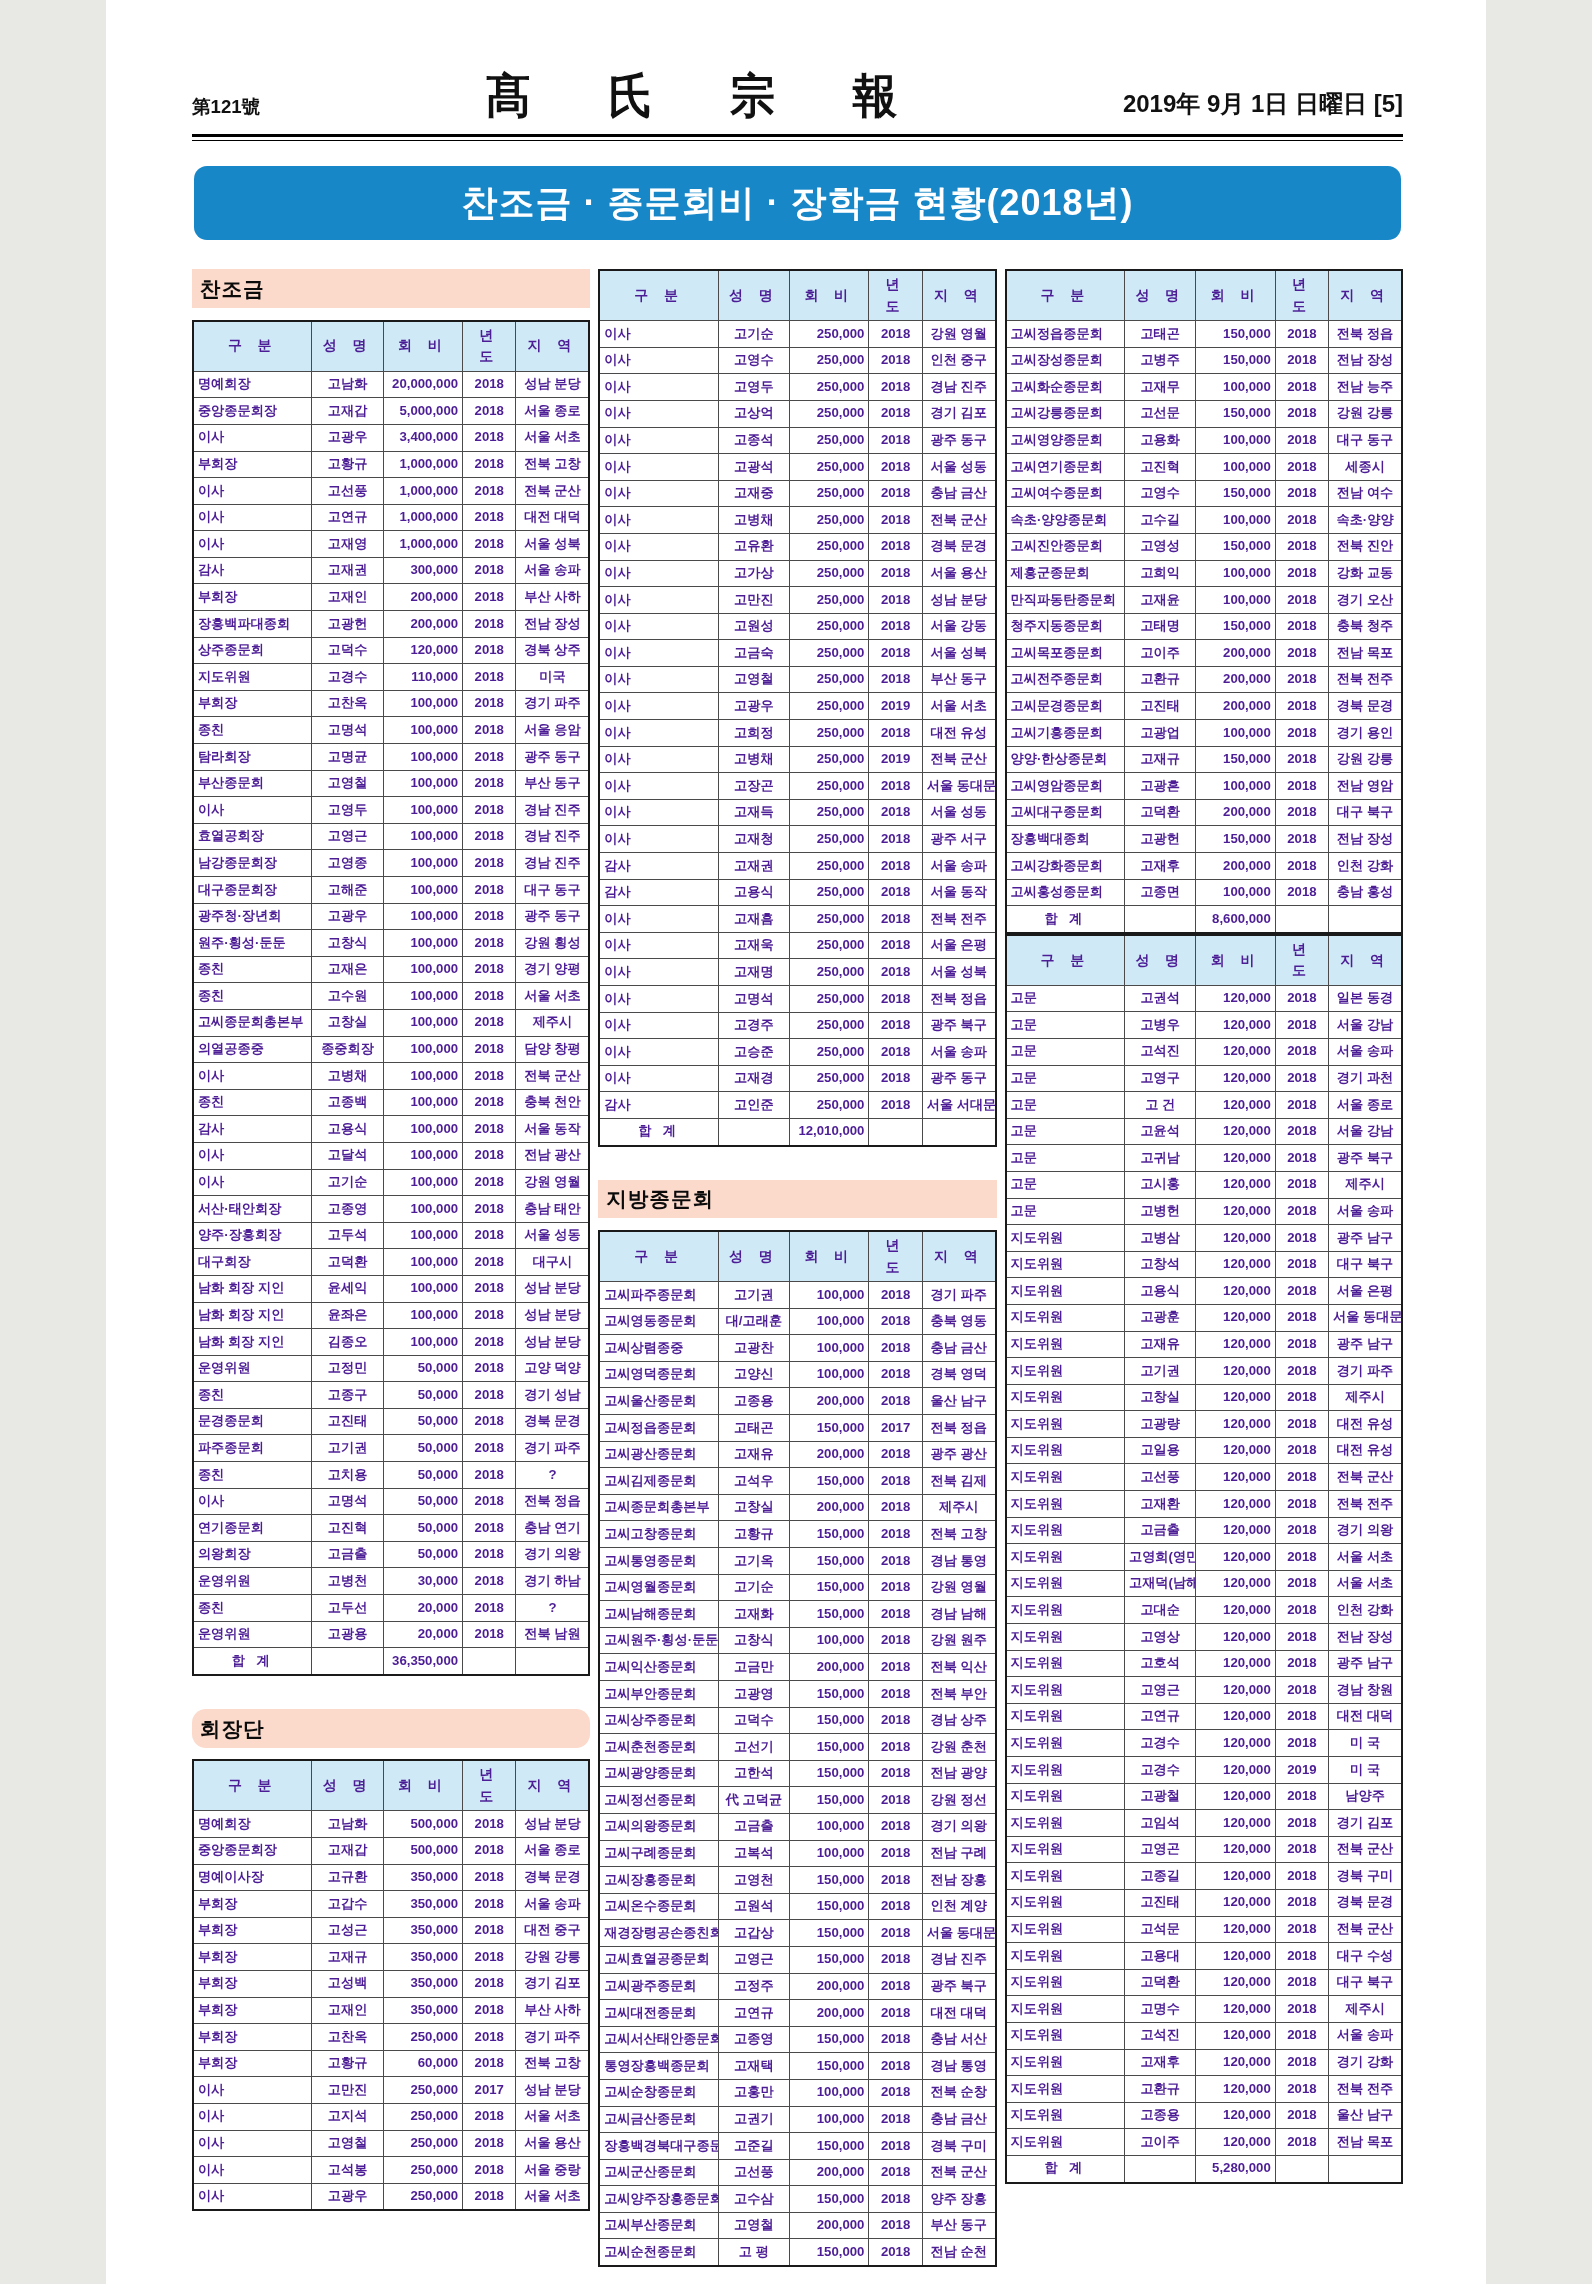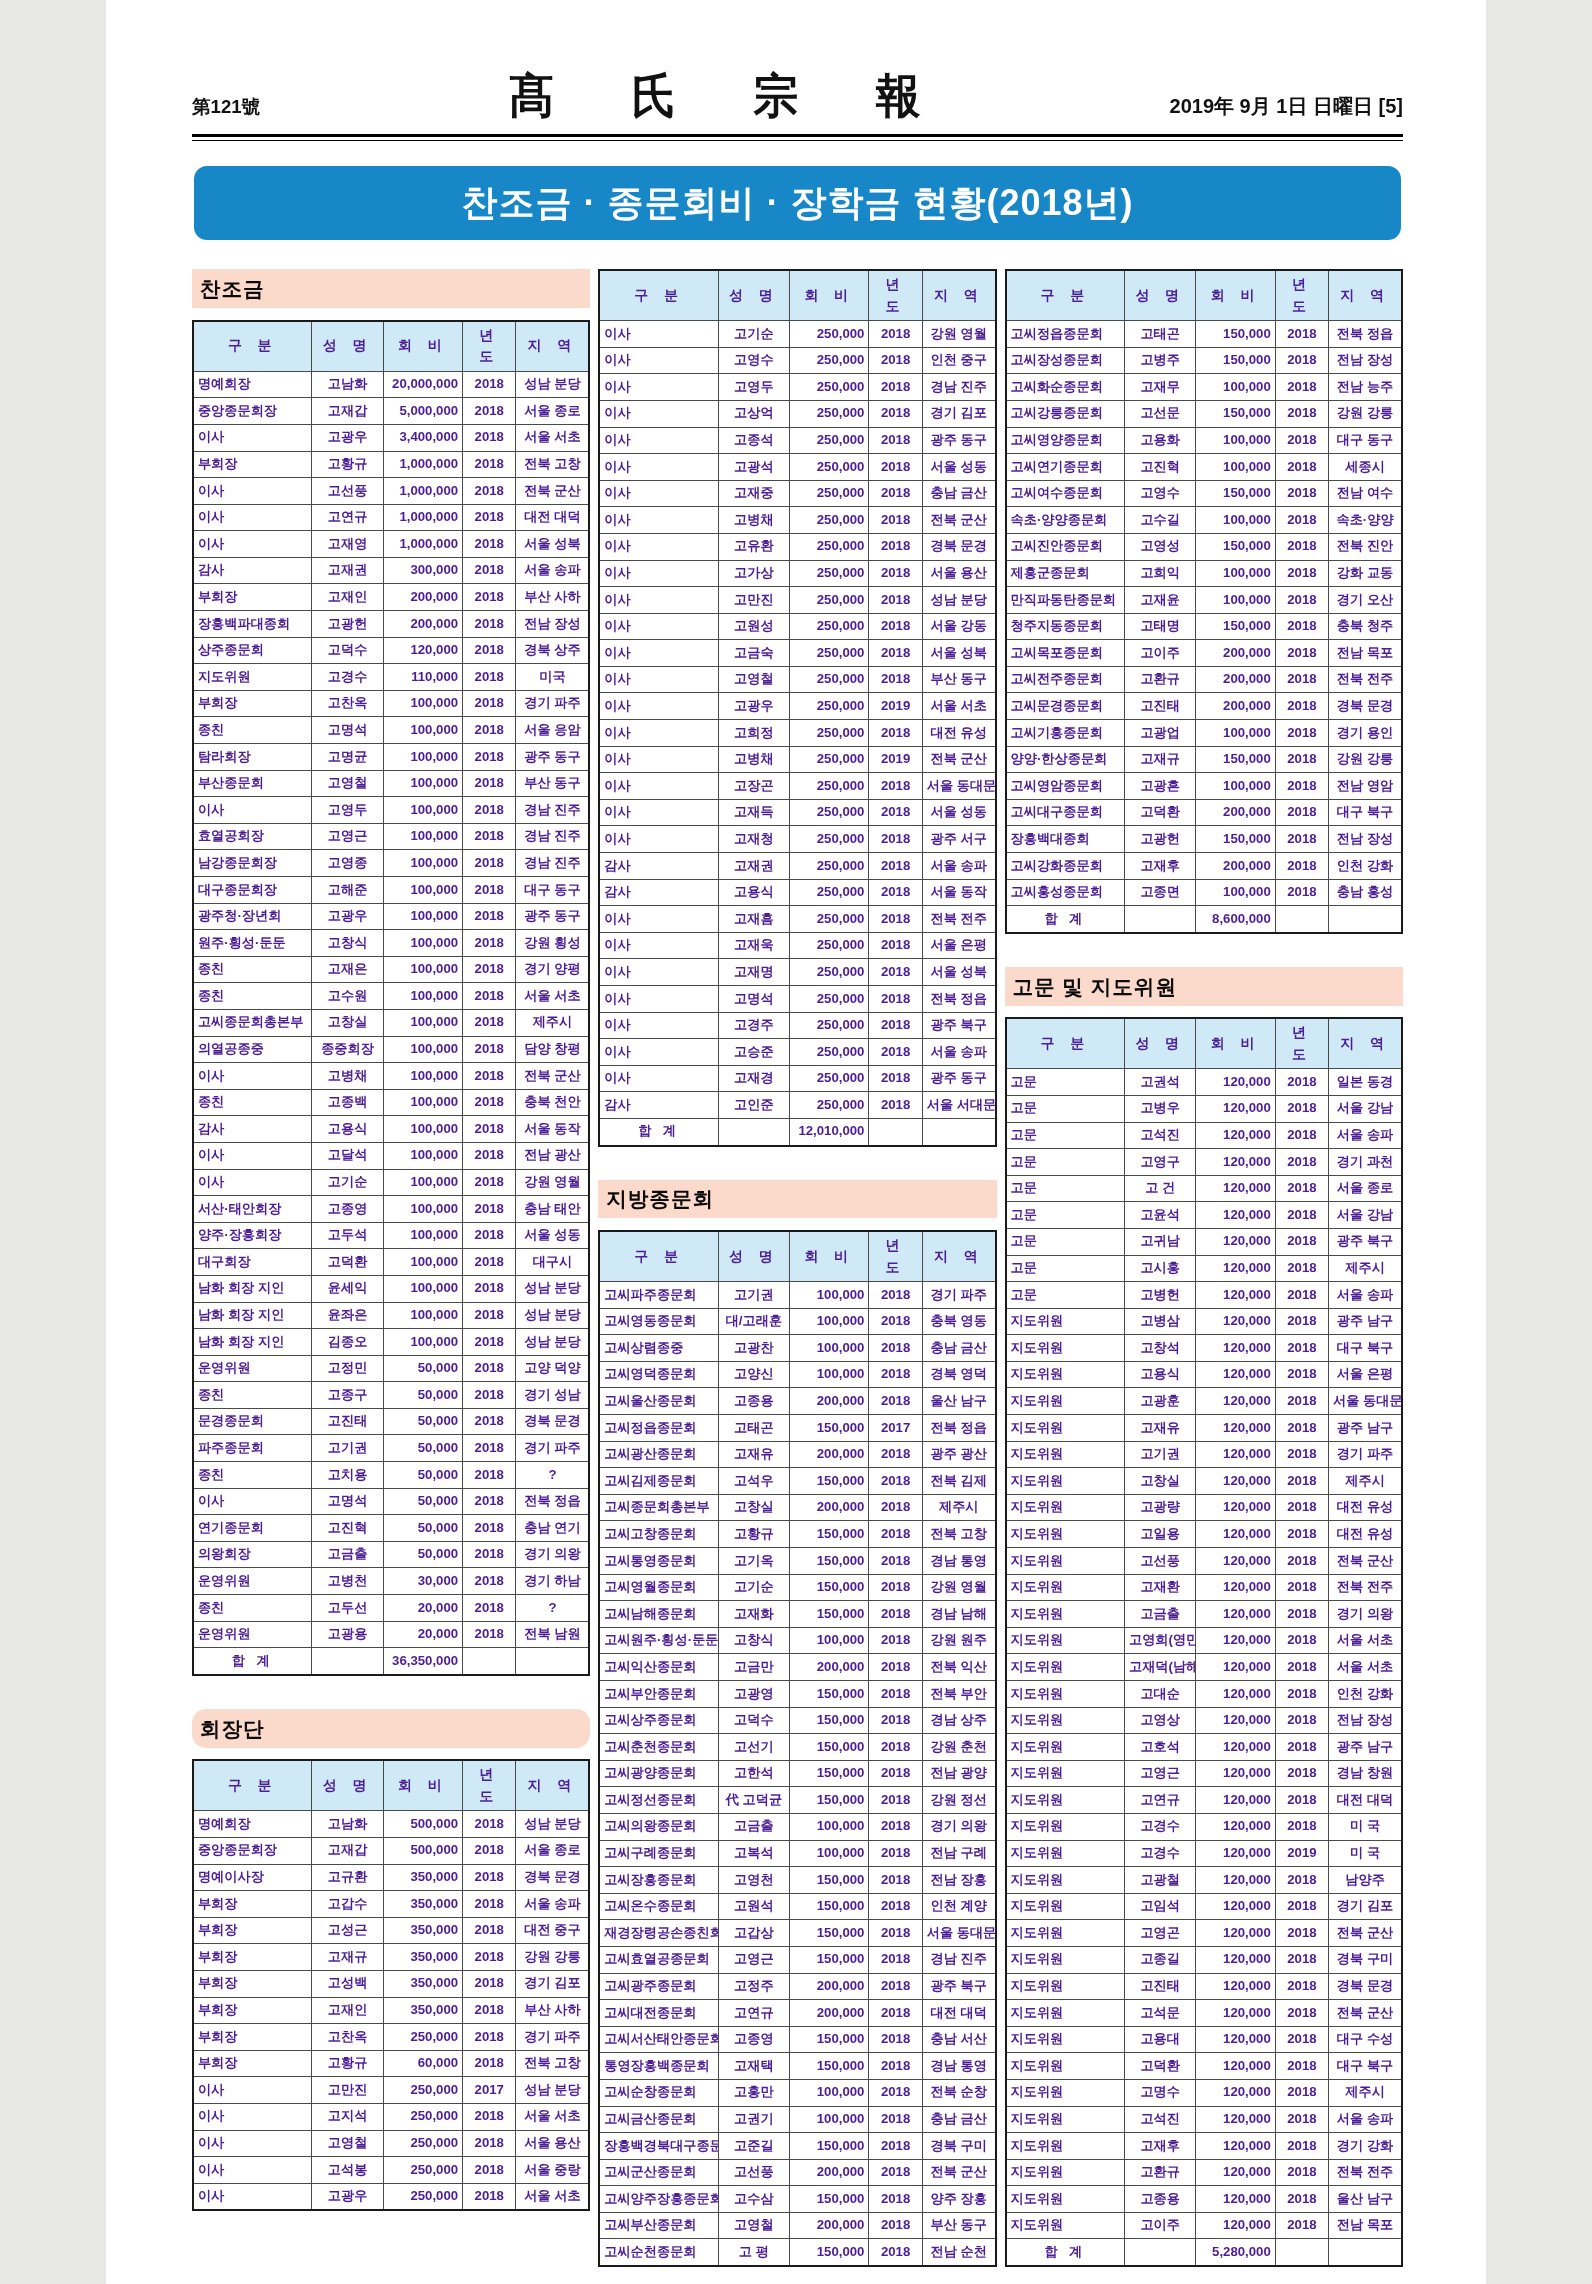--- a/index.html
+++ b/index.html
@@ -6,21 +6,21 @@
   .page{
     position:relative;width:1380px;height:2285px;margin:0 auto;background:#ffffff;
     box-sizing:border-box;padding:55px 83px 29px 86px;
     font-family:"Liberation Sans","DejaVu Sans",sans-serif;color:#111;
   }
   
   .np-header{display:flex;justify-content:space-between;align-items:flex-end;height:71px;}
   .issue-no{font-size:18.6px;font-weight:bold;padding-bottom:5.9px;}
   .masthead{font-family:"Liberation Serif","DejaVu Serif",serif;font-size:45px;font-weight:bold;
     letter-spacing:33px;padding-left:33px;transform:scaleY(1.05);}
-  .pub-date{font-size:20px;font-weight:bold;padding-bottom:5.9px;}
+  .pub-date{font-size:24px;font-weight:bold;padding-bottom:5.9px;}
   .double-rule{margin-top:7.8px;border-top:3.9px solid #000;height:2.9px;border-bottom:1px solid #000;}
   
   .banner{
     margin:25.5px 2px 29px 2px;height:74px;border-radius:13px;
     display:flex;align-items:center;justify-content:center;
     color:#fff;font-size:36px;font-weight:bold;letter-spacing:1px;
   }
   
   .cols{display:flex;gap:8px;}
   .col{flex:1;min-width:0;}
@@ -1256,21 +1256,20 @@
             <tr class="total">
               <td class="c0">합 계</td>
               <td class="c1"></td>
               <td class="c2">8,600,000</td>
               <td class="c3"></td>
               <td class="c4"></td>
             </tr>
           </tbody>
       </table>
 
-      <div class="section-label gap-above" style="background: rgb(251, 217, 203);">고문 및 지도위원</div>
       <table class="data-table">
         <colgroup>
             <col class="w0">
             <col class="w1">
             <col class="w2">
             <col class="w3">
             <col class="w4">
           </colgroup>
         <thead>
             <tr>

